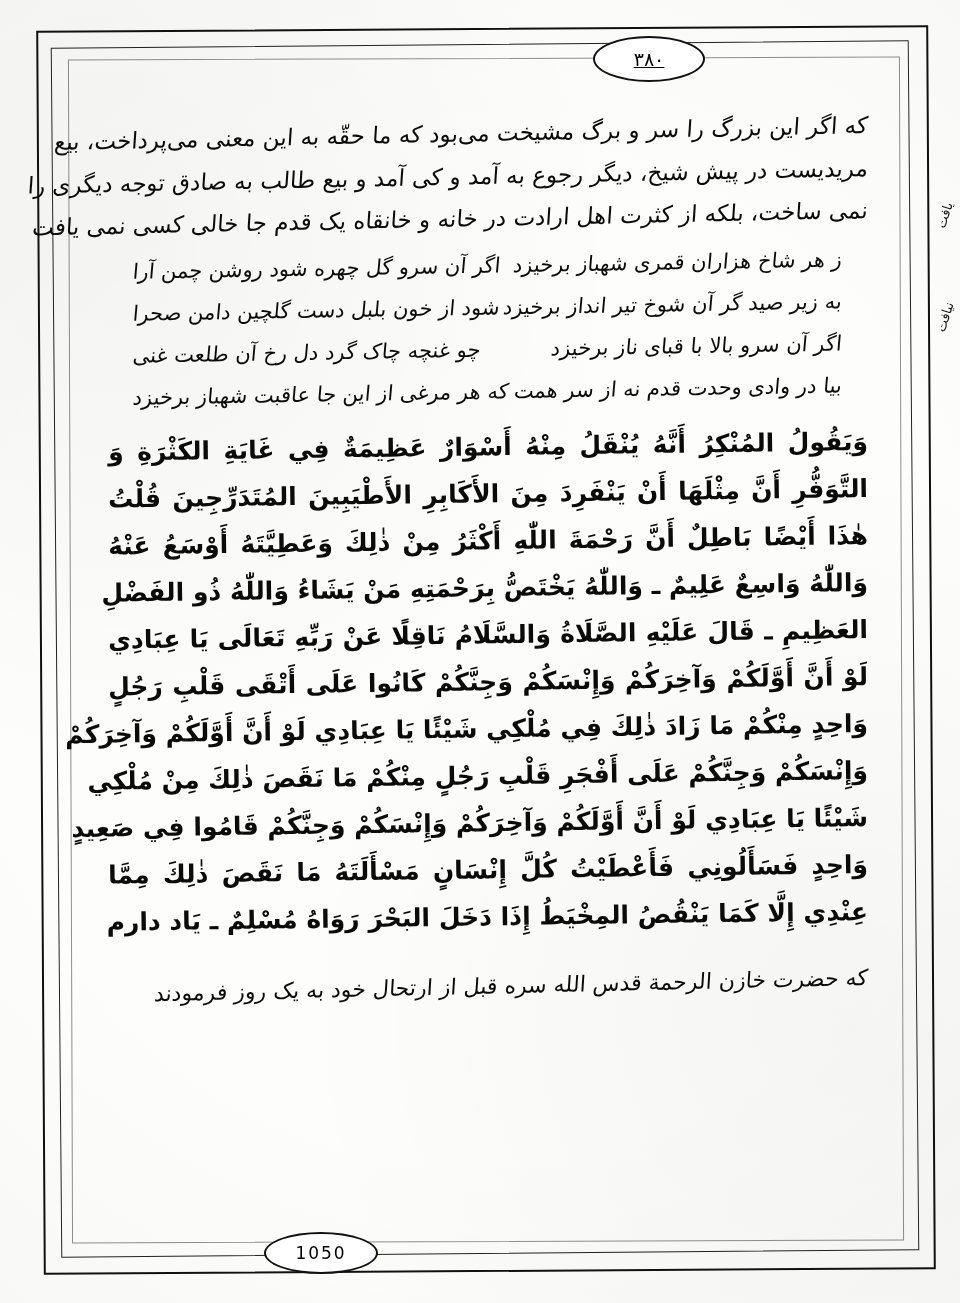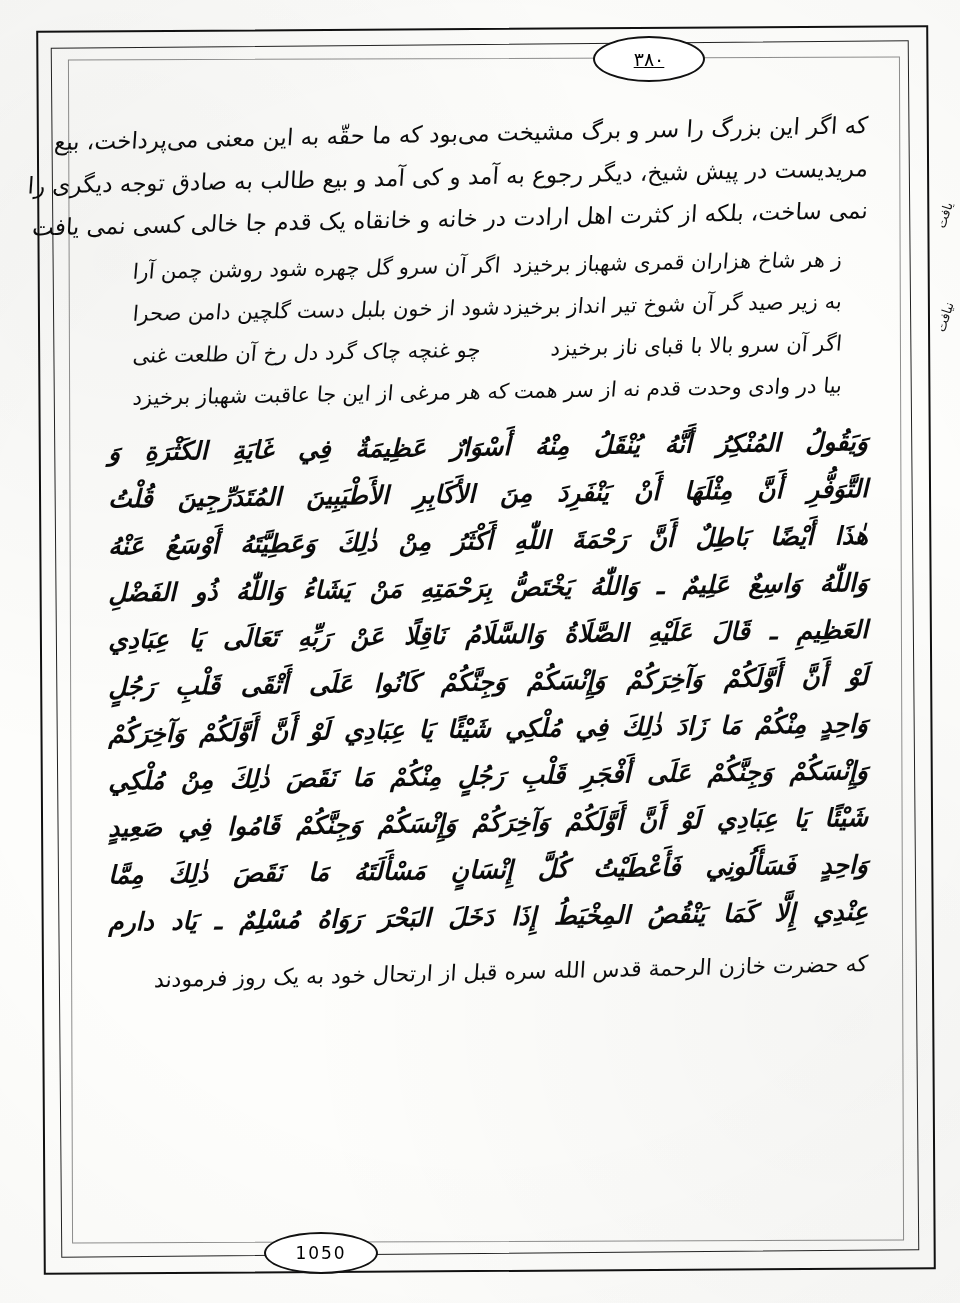--- a/index.html
+++ b/index.html
@@ -146,22 +146,21 @@
     line-height: 1.88;
     font-weight: 700;
     letter-spacing: 0px;
     transform: rotate(-0.8deg);
     transform-origin: right center;
     text-align: justify;
     text-align-last: justify;
   }
   .arabic {
     margin-top: 12px;
-    margin-bottom: 8px;
-    font-style: italic;
+    margin-bottom: 22px;
   }
 
   .tail .line {
     font-family: "DejaVu Sans", sans-serif;
     font-size: 22px;
     line-height: 1.95;
     transform: skewX(-5deg) rotate(-1.3deg);
     transform-origin: right center;
   }
 

